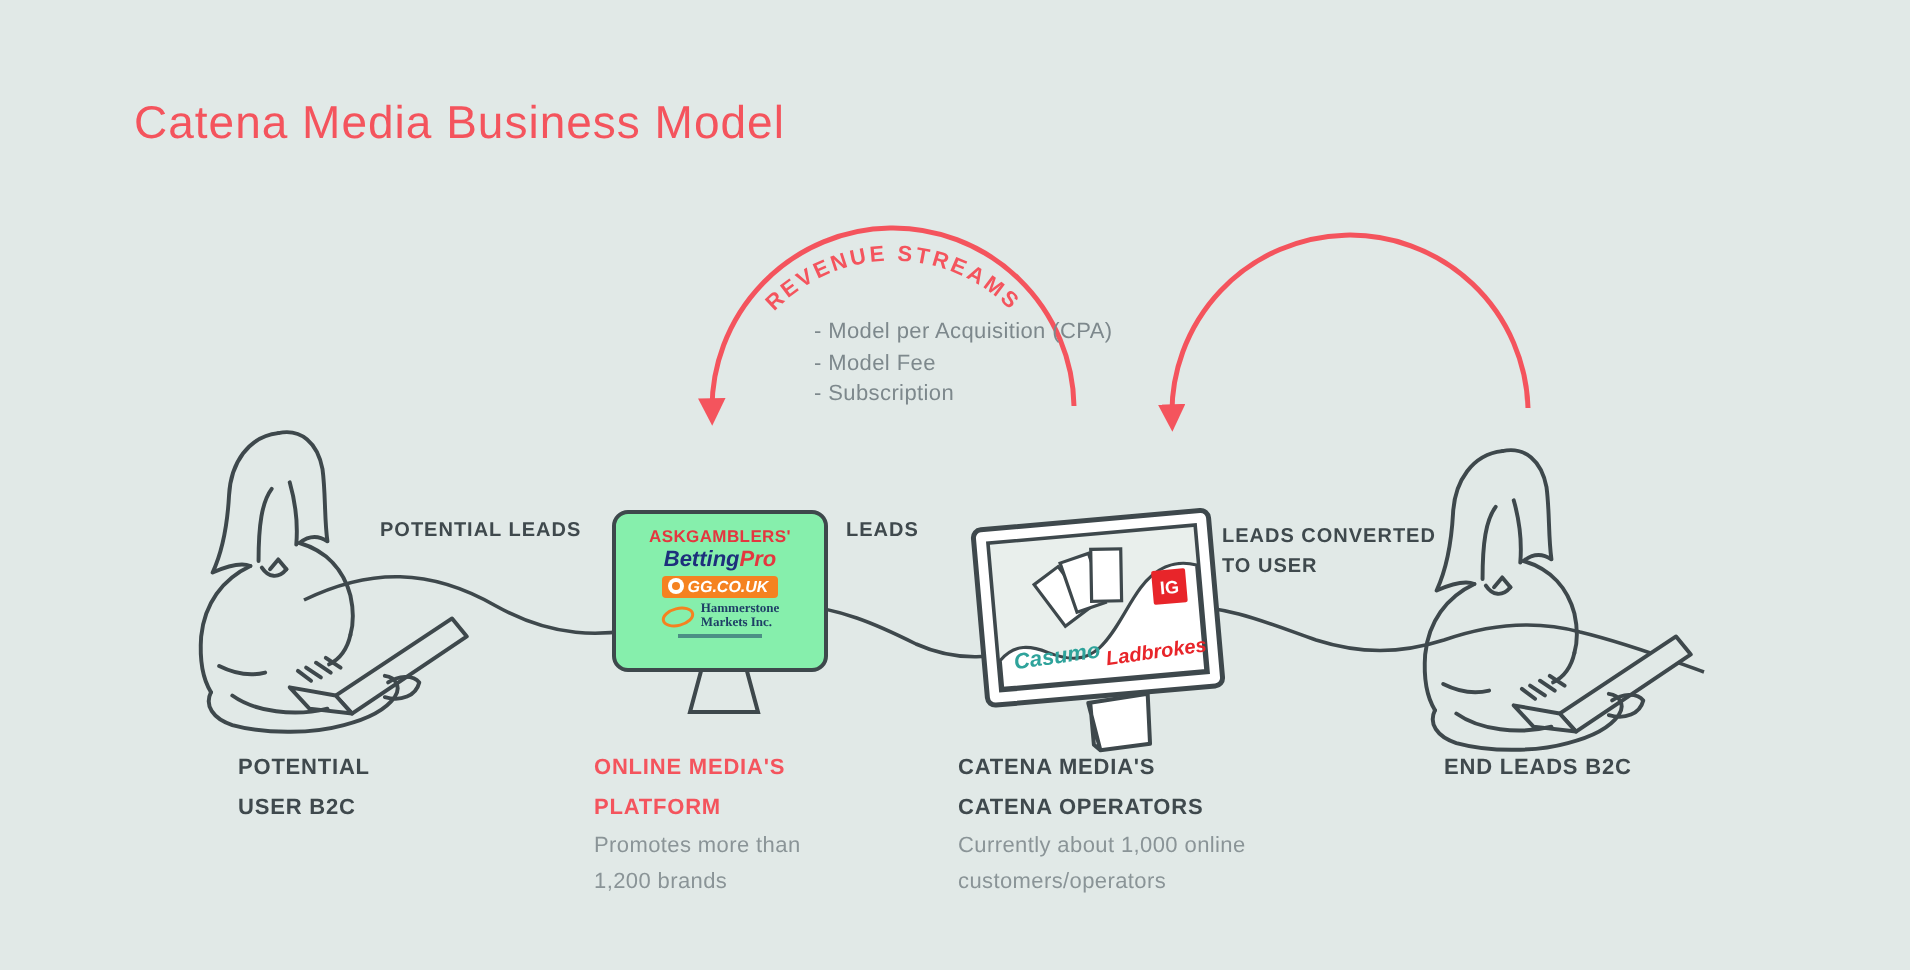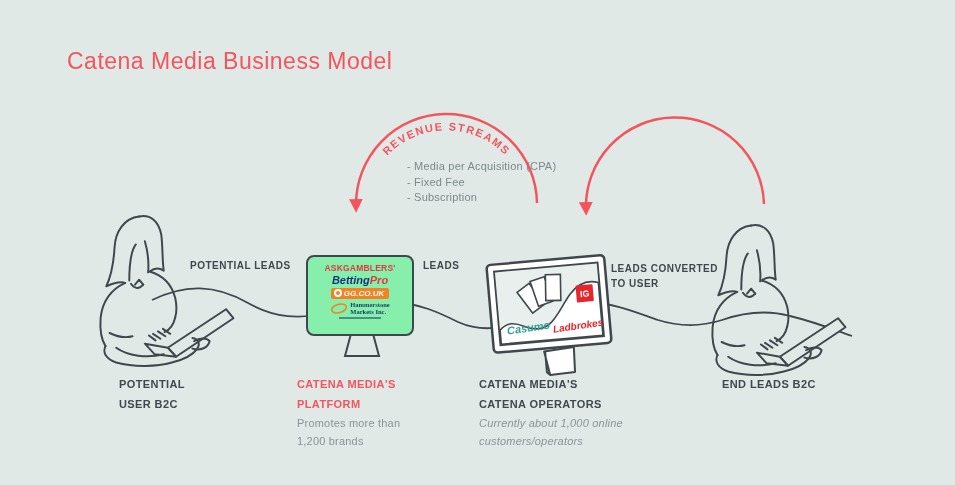--- a/index.html
+++ b/index.html
@@ -103,22 +103,22 @@
     <path d="M 764 204 A 89 89 0 0 0 586 209" fill="none" stroke="#f4545d" stroke-width="2.5" marker-end="url(#arrow)"></path>
 
     <text font-size="11" font-weight="bold" letter-spacing="1.5" fill="#f4545d">
       <textPath href="#rsPath" startOffset="50%" text-anchor="middle">REVENUE STREAMS</textPath>
     </text>
   </svg>
 
   <div class="abs page-title z2">Catena Media Business Model</div>
 
   <div class="abs rev-list z2">
-    <div>- Media per Acquisition (CPA)</div>
-    <div>- Fixed Fee</div>
+    <div>- Model per Acquisition (CPA)</div>
+    <div>- Model Fee</div>
     <div>- Subscription</div>
   </div>
 
   <div class="lbl z2" style="left:190px;top:260px;">POTENTIAL LEADS</div>
   <div class="lbl z2" style="left:423px;top:260px;">LEADS</div>
   <div class="lbl wrap z2" style="left:611px;top:261px;">LEADS CONVERTED TO USER</div>
 
   <div class="monitor1">
     <div class="lg-ask">ASKGAMBLERS'</div>
     <div class="lg-bp"><span class="bp1">Betting</span><span class="bp2">Pro</span></div>
@@ -138,26 +138,26 @@
       </div>
     </div>
     <div class="ham-tagline"></div>
   </div>
 
   <div class="cap z2" style="left:119px;top:374px;width:100px;">
     <div class="cap-title">POTENTIAL USER B2C</div>
   </div>
 
   <div class="cap z2" style="left:297px;top:374px;width:125px;">
-    <div class="cap-title red">CATENA MEDIA'S PLATFORM</div>
+    <div class="cap-title red">ONLINE MEDIA'S PLATFORM</div>
     <div class="cap-desc" style="width:110px;">Promotes more than 1,200 brands</div>
   </div>
 
   <div class="cap z2" style="left:479px;top:374px;width:190px;">
     <div class="cap-title" style="width:145px;">CATENA MEDIA'S CATENA OPERATORS</div>
-    <div class="cap-desc" style="width:175px;font-style:italic;">Currently about 1,000 online customers/operators</div>
+    <div class="cap-desc" style="width:175px;">Currently about 1,000 online customers/operators</div>
   </div>
 
   <div class="cap z2" style="left:722px;top:374px;width:130px;">
     <div class="cap-title">END LEADS B2C</div>
   </div>
 
 </div>
 
 </body></html>

